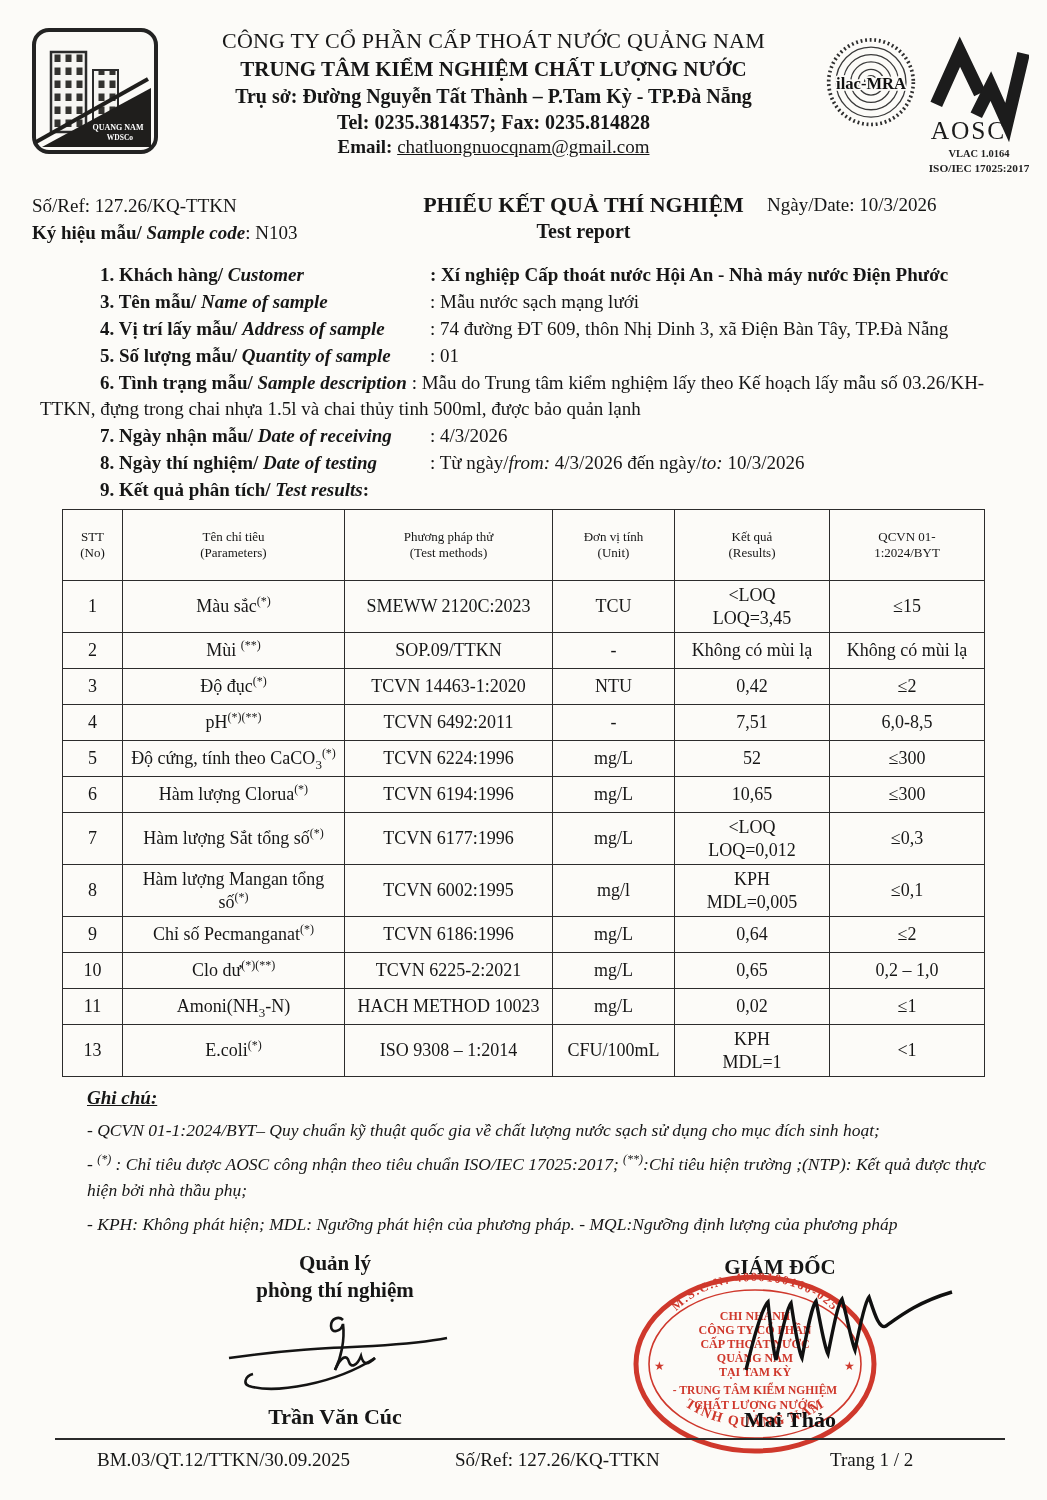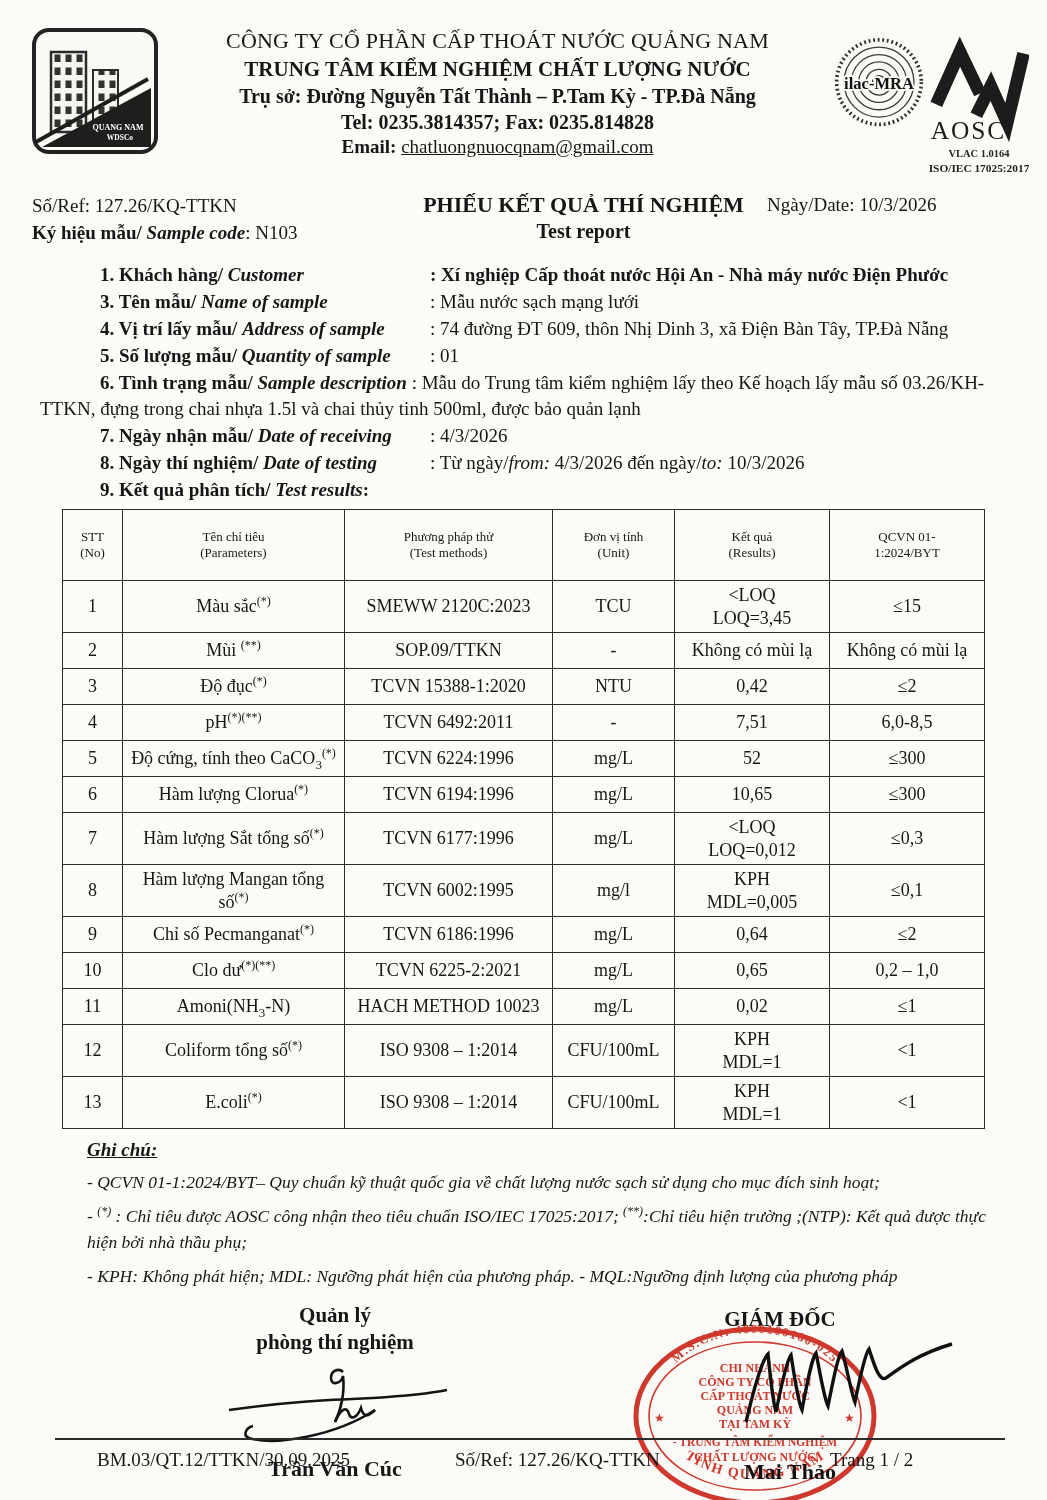--- a/index.html
+++ b/index.html
@@ -12,21 +12,21 @@
   .letterhead{display:flex; align-items:flex-start; padding:26px 18px 0 30px;}
   .logo-left{flex:0 0 132px;}
   .h-center{flex:1 1 auto; text-align:center; padding-top:2px;}
   .h-company{font-size:22px; letter-spacing:.2px;}
   .h-centername{font-size:21px; font-weight:bold; margin-top:3px;}
   .h-address{font-size:20px; font-weight:bold; margin-top:3px;}
   .h-telfax{font-size:20px; font-weight:bold; margin-top:3px;}
   .h-email{font-size:19px; margin-top:2px;}
   .h-email b{font-weight:bold;margin-top:7px;}
   .h-email .email{text-decoration:underline;}
-  .h-logos{flex:0 0 192px; display:flex; gap:4px; padding-top:8px;}
+  .h-logos{flex:0 0 192px; display:flex; gap:12px; padding-top:8px;}
   
   .meta-row{display:flex; padding:10px 40px 0 32px; align-items:flex-start;}
   .meta-left{flex:0 0 368px; font-size:19px; line-height:27px;}
   .meta-title{flex:1 1 auto; text-align:center;}
   .t-vi{font-size:22px; font-weight:bold;}
   .t-en{font-size:20px; font-weight:bold; margin-top:2px;}
   .meta-date{flex:0 0 240px; font-size:19px; text-align:left; padding-top:2px;}
   
   .info-list{padding:16px 45px 0 100px; font-size:19px; line-height:26px;}
   .info-item{display:flex; margin-bottom:1px;}
@@ -222,21 +222,21 @@
           <td class="c-method">SOP.09/TTKN</td>
           <td class="c-unit">-</td>
           <td class="c-result">
             <div>Không có mùi lạ</div>
           </td>
           <td class="c-limit">Không có mùi lạ</td>
         </tr>
         <tr class="single">
           <td class="c-no">3</td>
           <td class="c-param"><span>Độ đục</span><sup>(*)</sup></td>
-          <td class="c-method">TCVN 15388-1:2020</td>
+          <td class="c-method">TCVN 14463-1:2020</td>
           <td class="c-unit">NTU</td>
           <td class="c-result">
             <div>0,42</div>
           </td>
           <td class="c-limit">≤2</td>
         </tr>
         <tr class="single">
           <td class="c-no">4</td>
           <td class="c-param"><span>pH</span><sup>(*)(**)</sup></td>
           <td class="c-method">TCVN 6492:2011</td>
@@ -310,31 +310,20 @@
         </tr>
         <tr class="single">
           <td class="c-no">11</td>
           <td class="c-param"><span>Amoni(NH</span><sub>3</sub><span>-N)</span></td>
           <td class="c-method">HACH METHOD 10023</td>
           <td class="c-unit">mg/L</td>
           <td class="c-result">
             <div>0,02</div>
           </td>
           <td class="c-limit">≤1</td>
-        </tr>
-        <tr class="double">
-          <td class="c-no">12</td>
-          <td class="c-param"><span>Coliform tổng số</span><sup>(*)</sup></td>
-          <td class="c-method">ISO 9308 – 1:2014</td>
-          <td class="c-unit">CFU/100mL</td>
-          <td class="c-result">
-            <div>KPH</div>
-            <div>MDL=1</div>
-          </td>
-          <td class="c-limit">&lt;1</td>
         </tr>
         <tr class="double">
           <td class="c-no">13</td>
           <td class="c-param"><span>E.coli</span><sup>(*)</sup></td>
           <td class="c-method">ISO 9308 – 1:2014</td>
           <td class="c-unit">CFU/100mL</td>
           <td class="c-result">
             <div>KPH</div>
             <div>MDL=1</div>
           </td>

